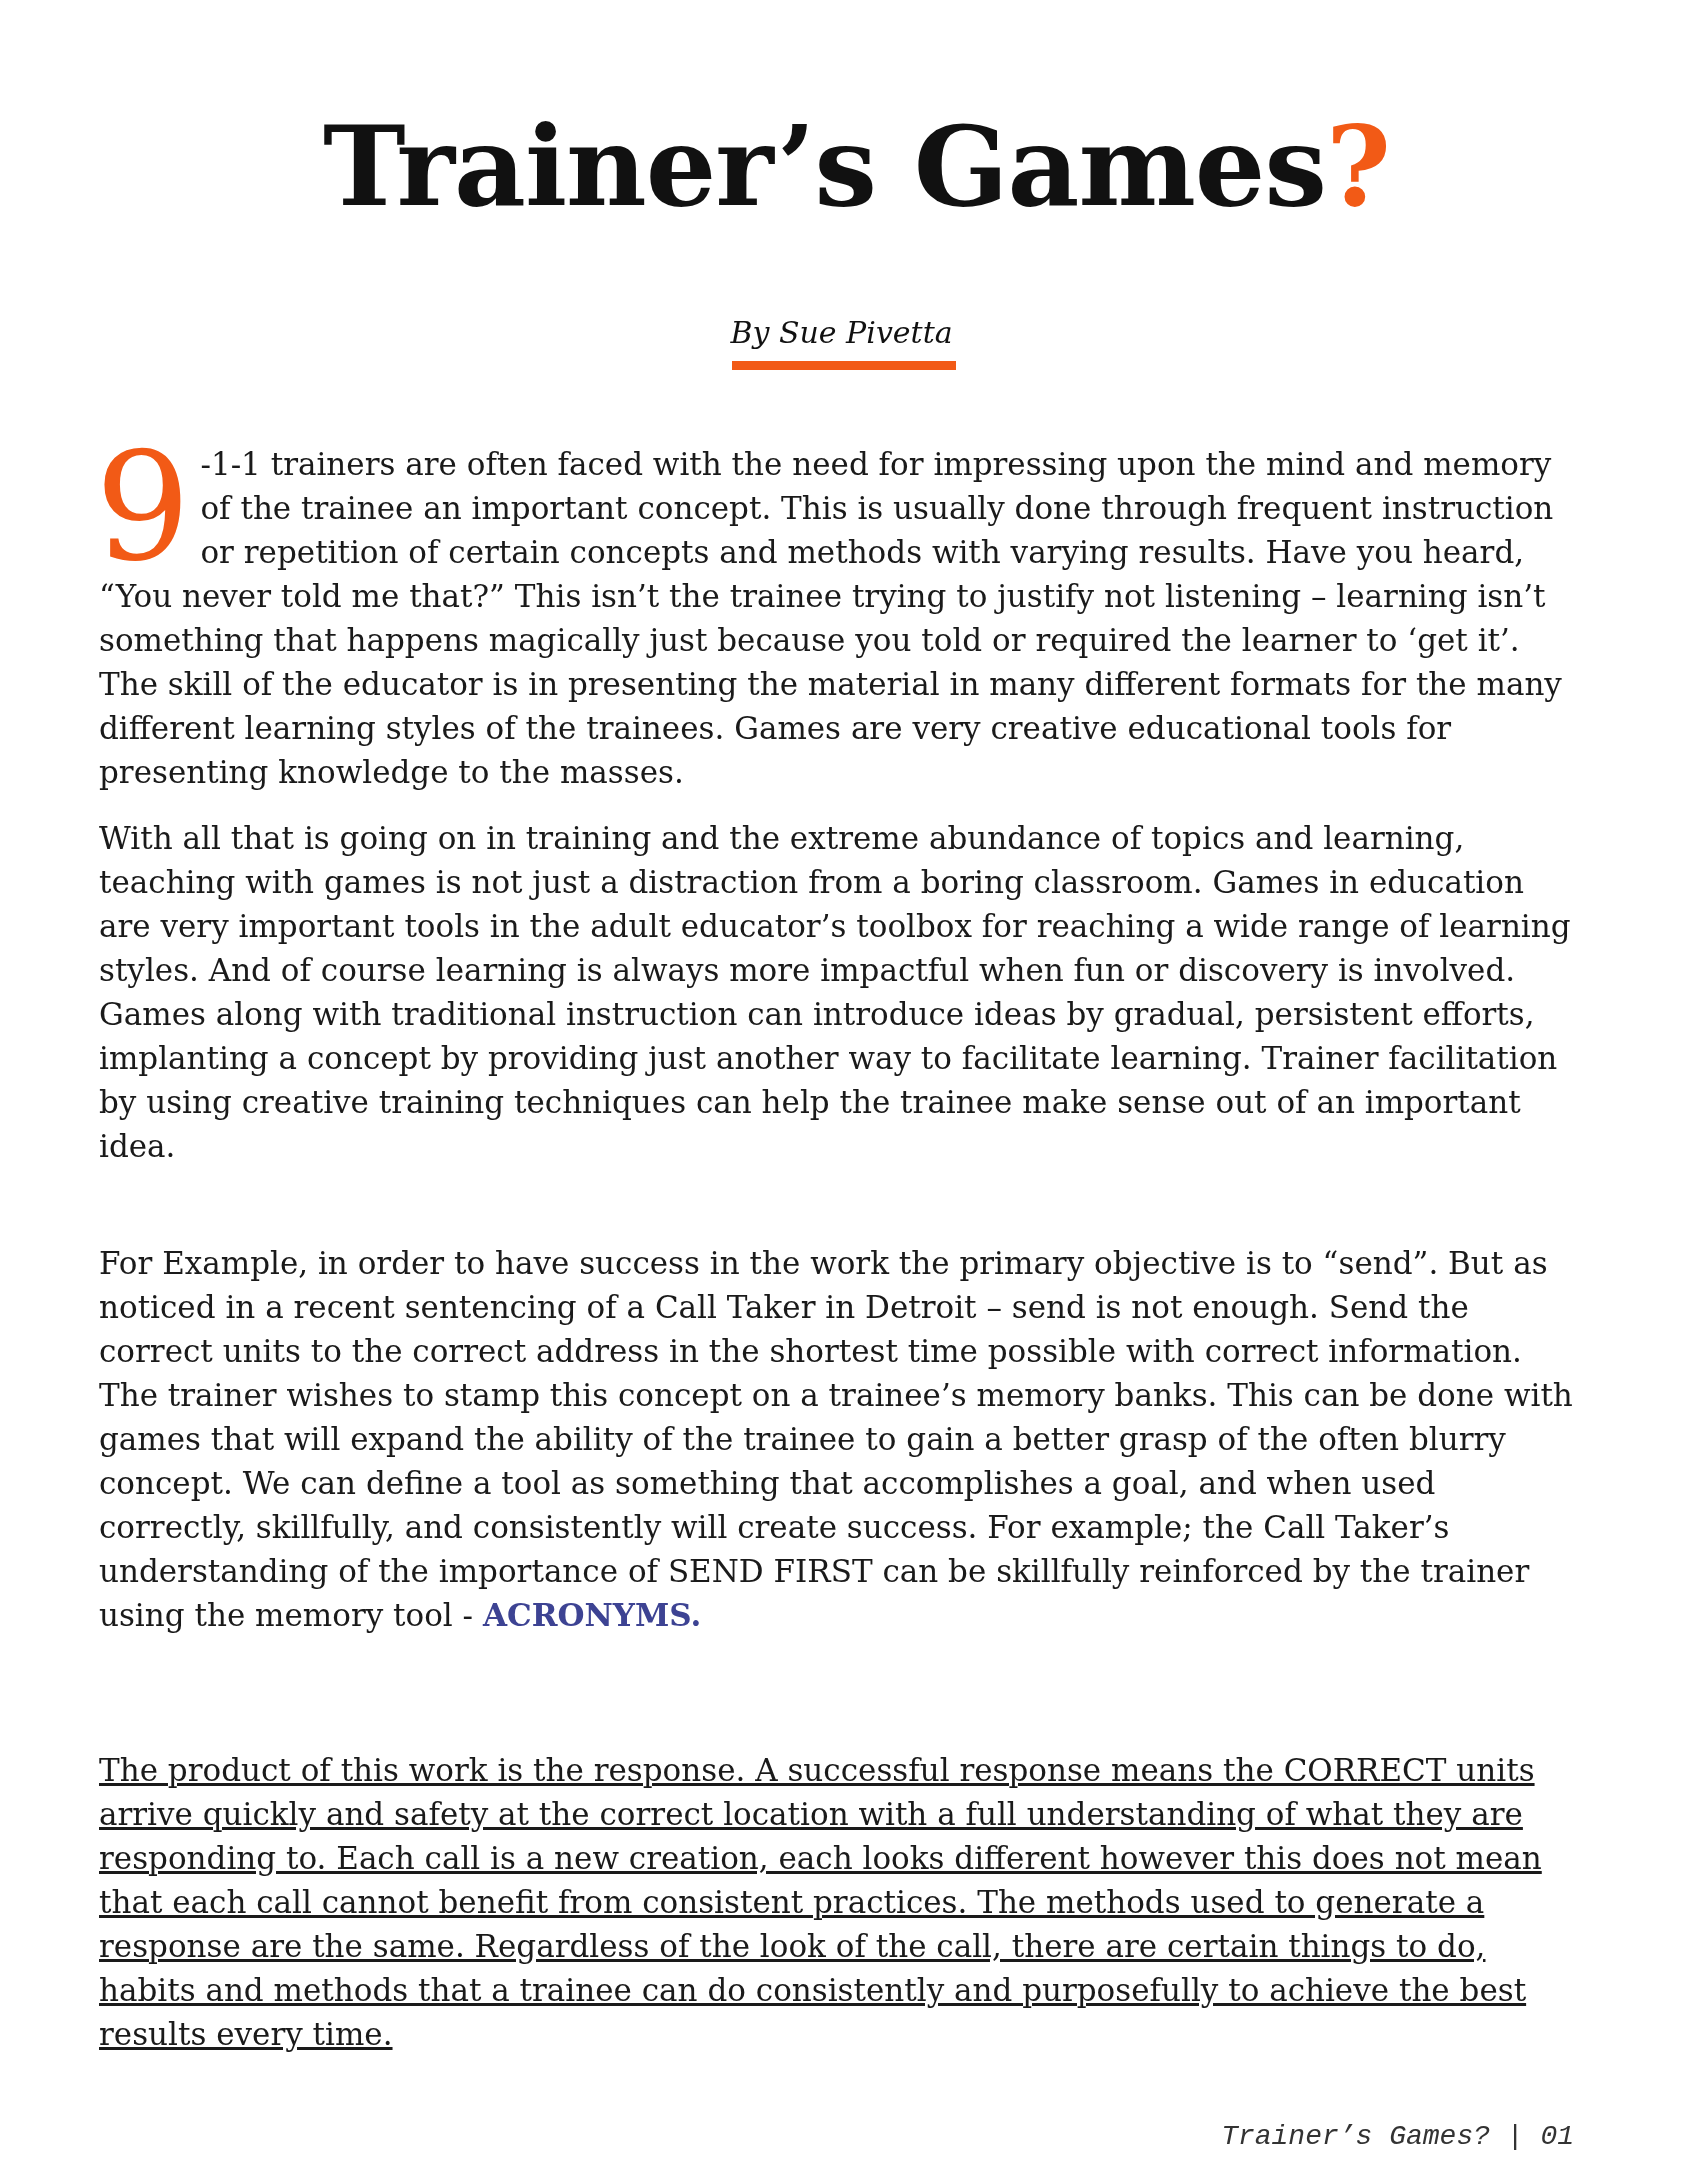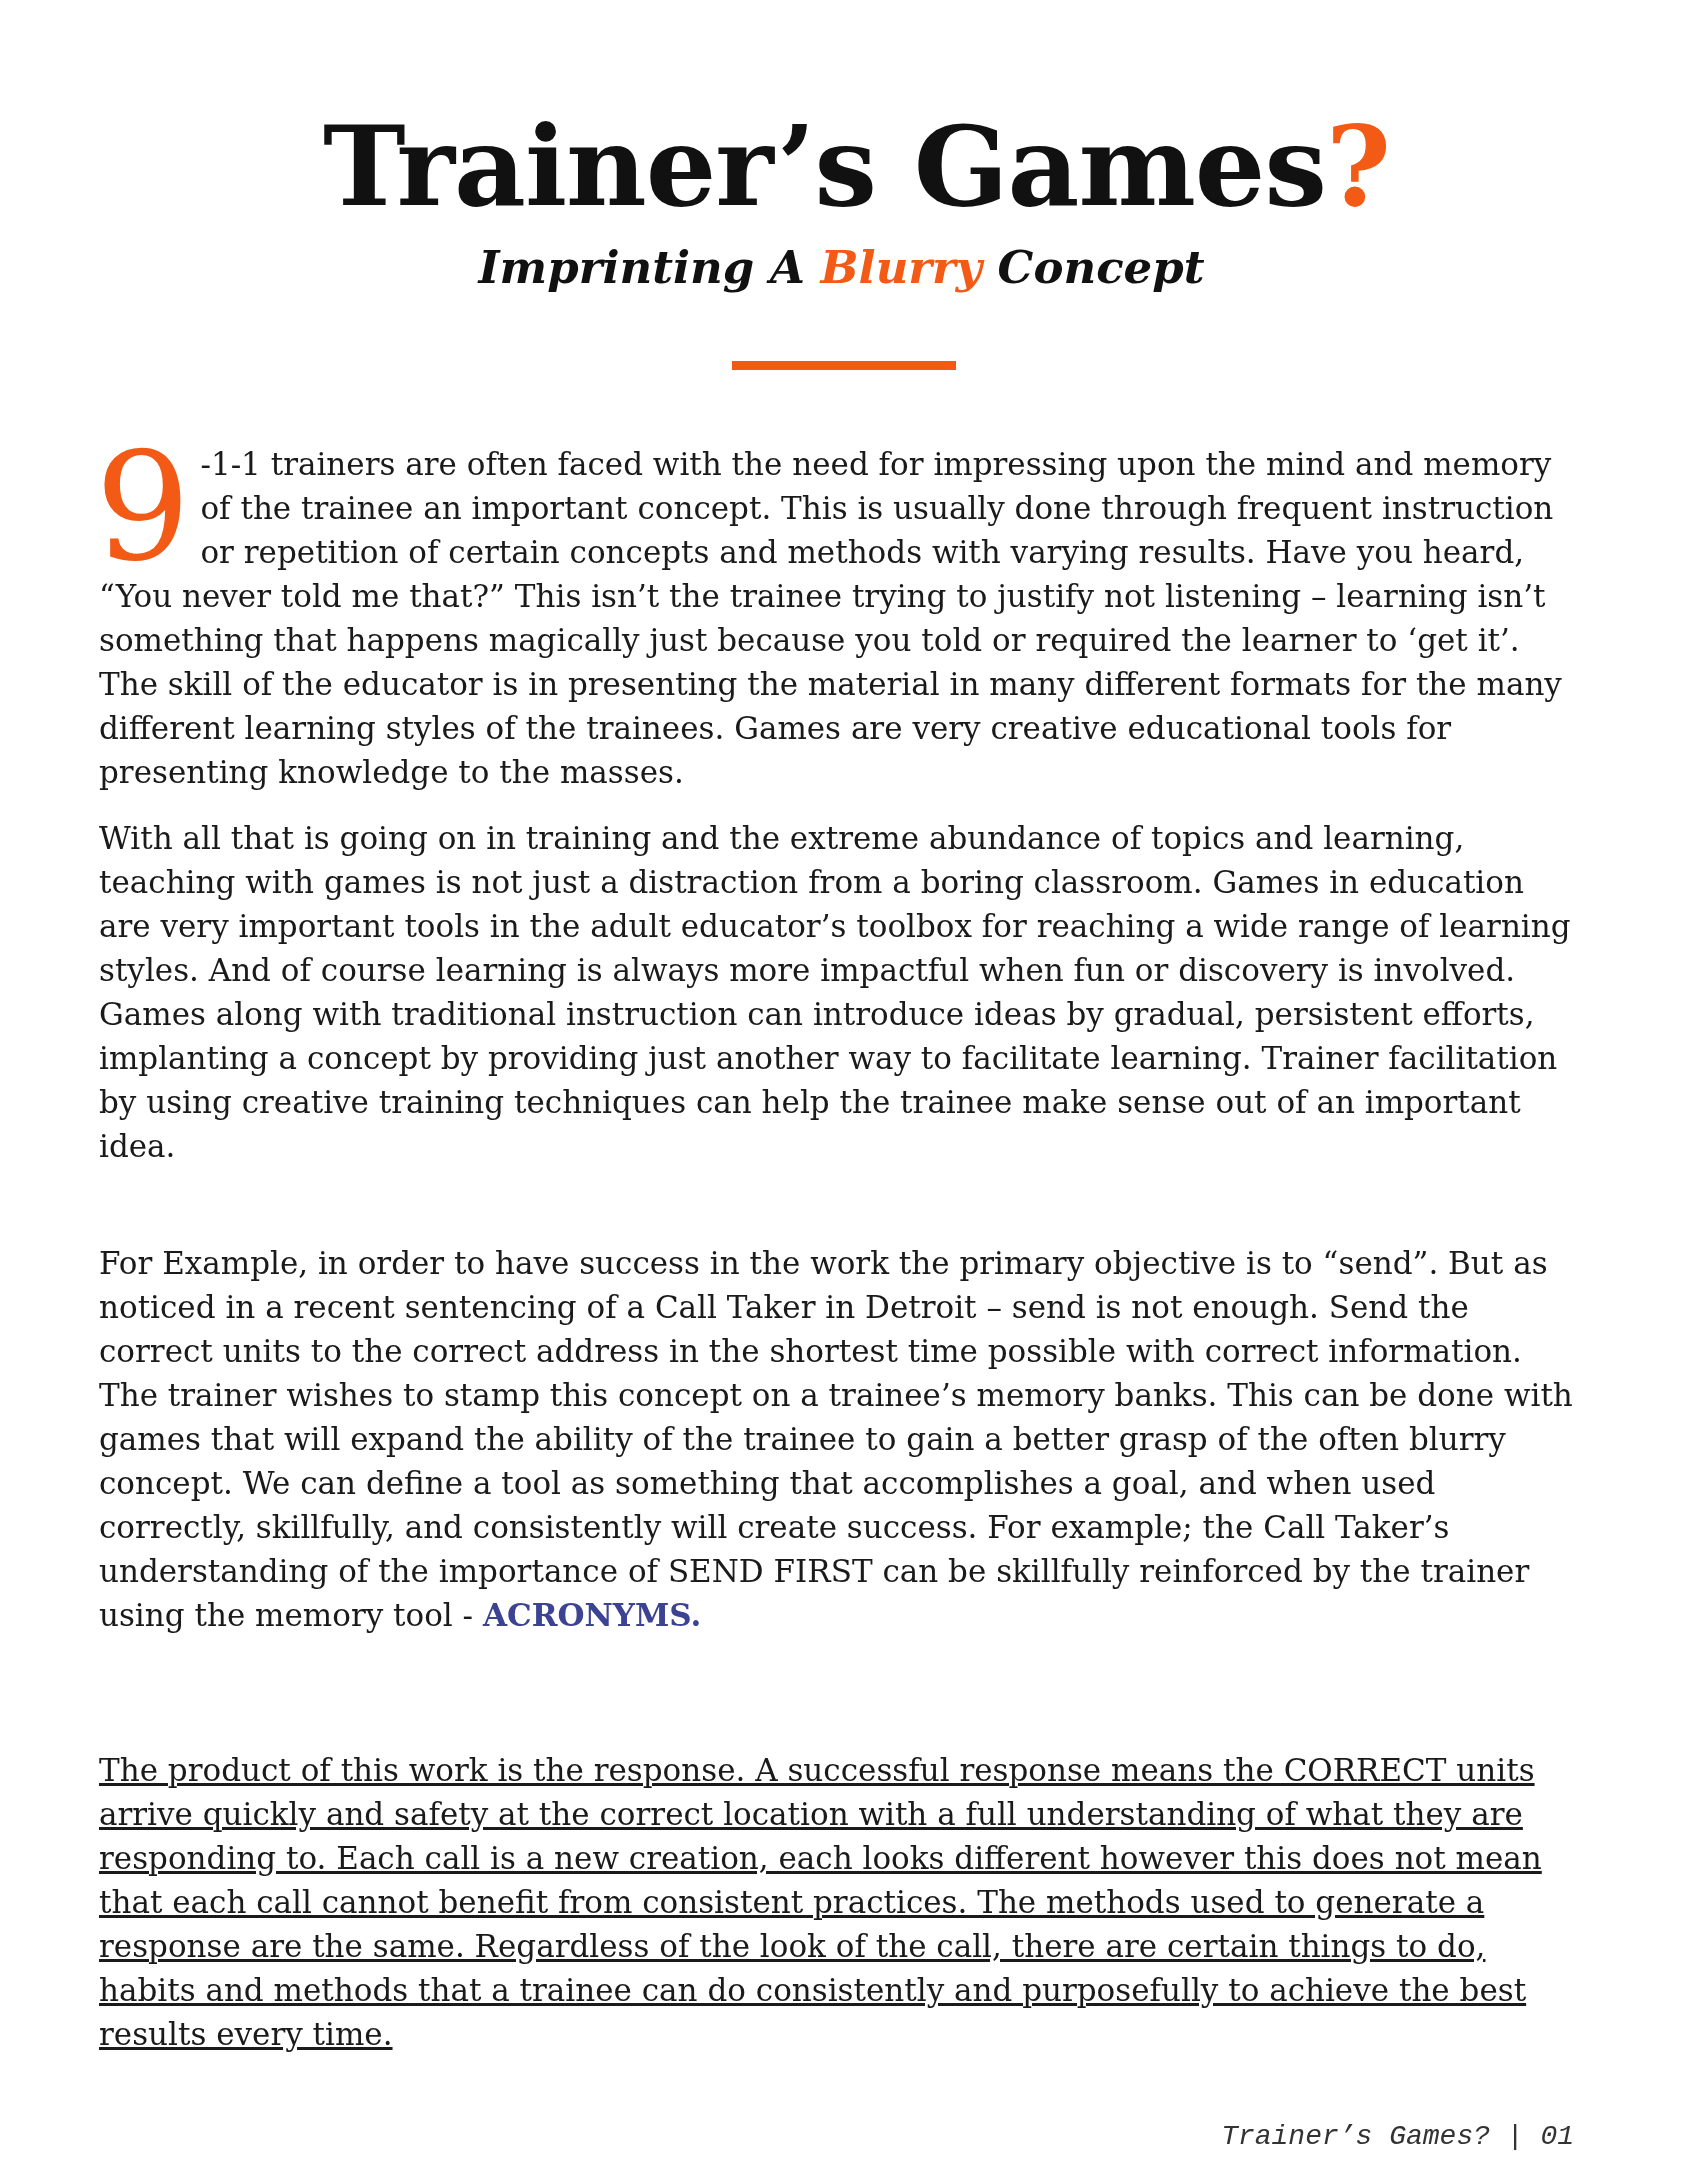--- a/index.html
+++ b/index.html
@@ -49,22 +49,22 @@
     font-size: 28px; line-height: 36px; color: #333;
   }
 </style>
 </head>
 <body>
 
 <div class="page">
 
   <h1 class="title"><span>Trainer’s Games</span><span class="q">?</span></h1>
 
-  <h2 class="subtitle"><span>Imprinting A </span><span class="accent">Blurry</span><span> Concept</span></h2>
 
+  <div class="byline">By Sue Pivetta</div>
   <div class="byline-bar"></div>
 
   <div class="body-text p1">
     <span class="dropcap">9</span>
     <p>-1-1 trainers are often faced with the need for impressing upon the mind and memory of the trainee an important concept. This is usually done through frequent instruction or repetition of certain concepts and methods with varying results. Have you heard, “You never told me that?” This isn’t the trainee trying to justify not listening – learning isn’t something that happens magically just because you told or required the learner to ‘get it’. The skill of the educator is in presenting the material in many different formats for the many different learning styles of the trainees. Games are very creative educational tools for presenting knowledge to the masses.</p>
   </div>
 
   <div class="body-text p2">
     <p>With all that is going on in training and the extreme abundance of topics and learning, teaching with games is not just a distraction from a boring classroom. Games in education are very important tools in the adult educator’s toolbox for reaching a wide range of learning styles. And of course learning is always more impactful when fun or discovery is involved. Games along with traditional instruction can introduce ideas by gradual, persistent efforts, implanting a concept by providing just another way to facilitate learning. Trainer facilitation by using creative training techniques can help the trainee make sense out of an important idea.</p>
   </div>

